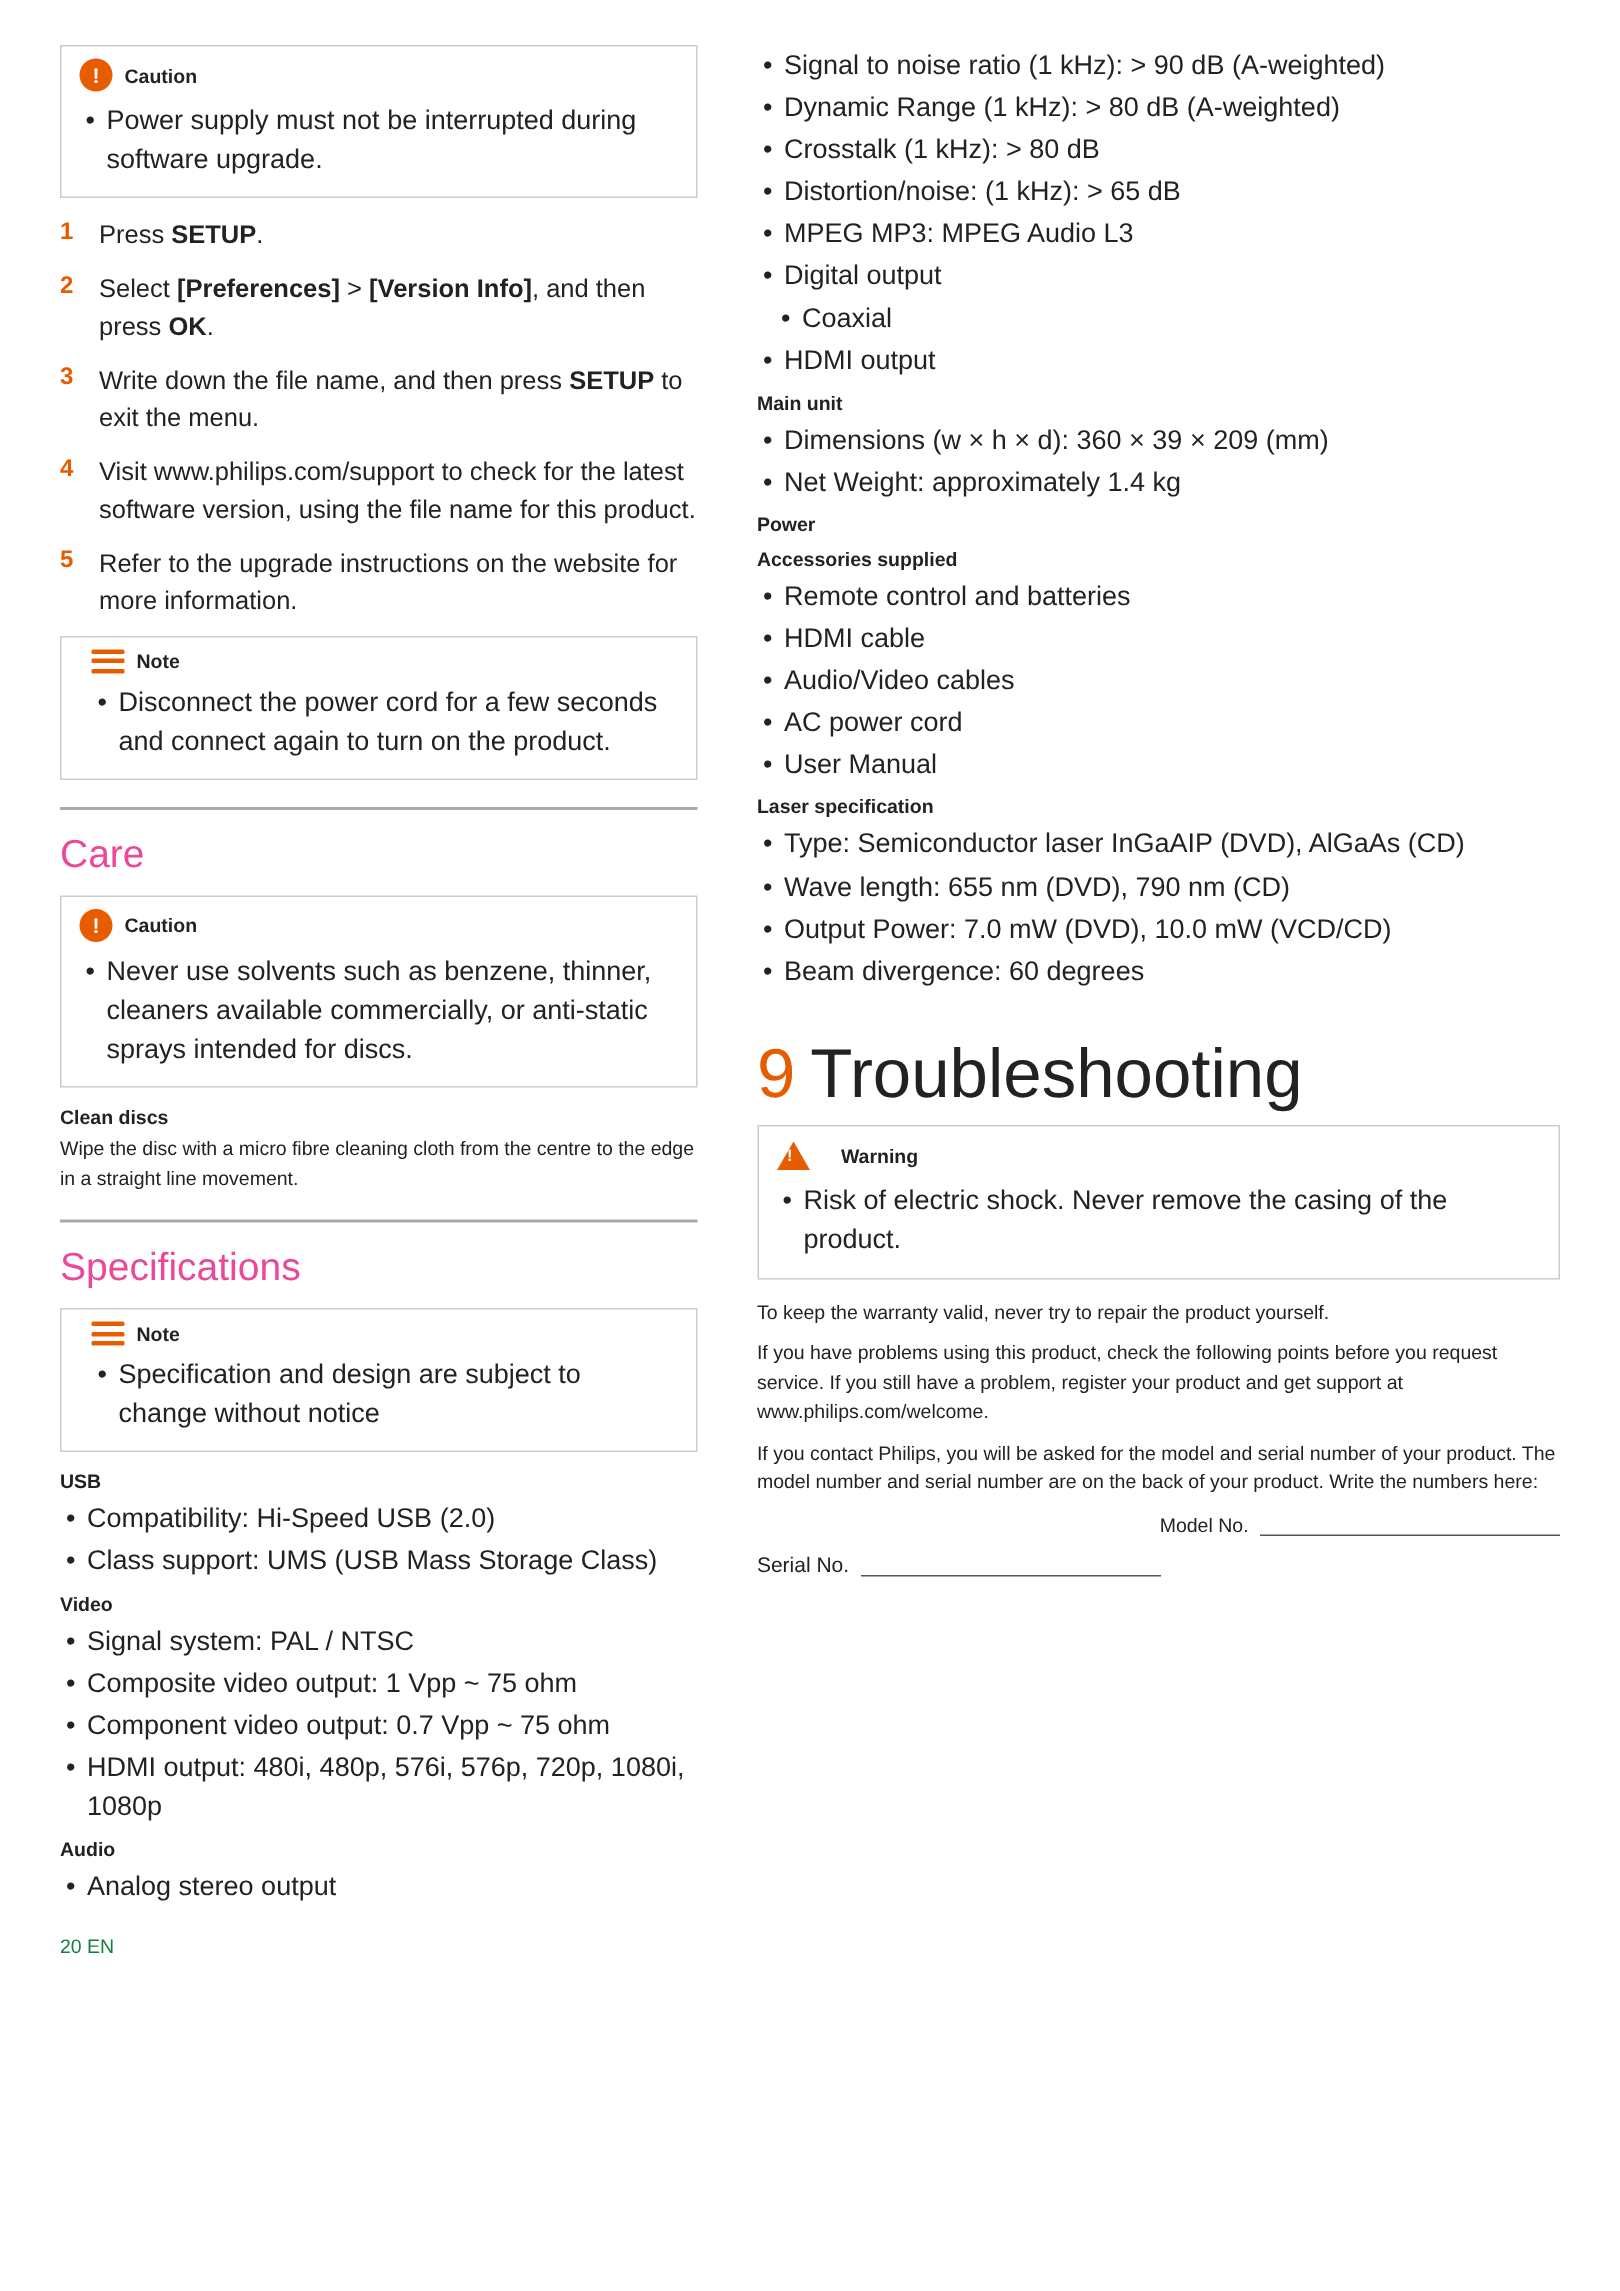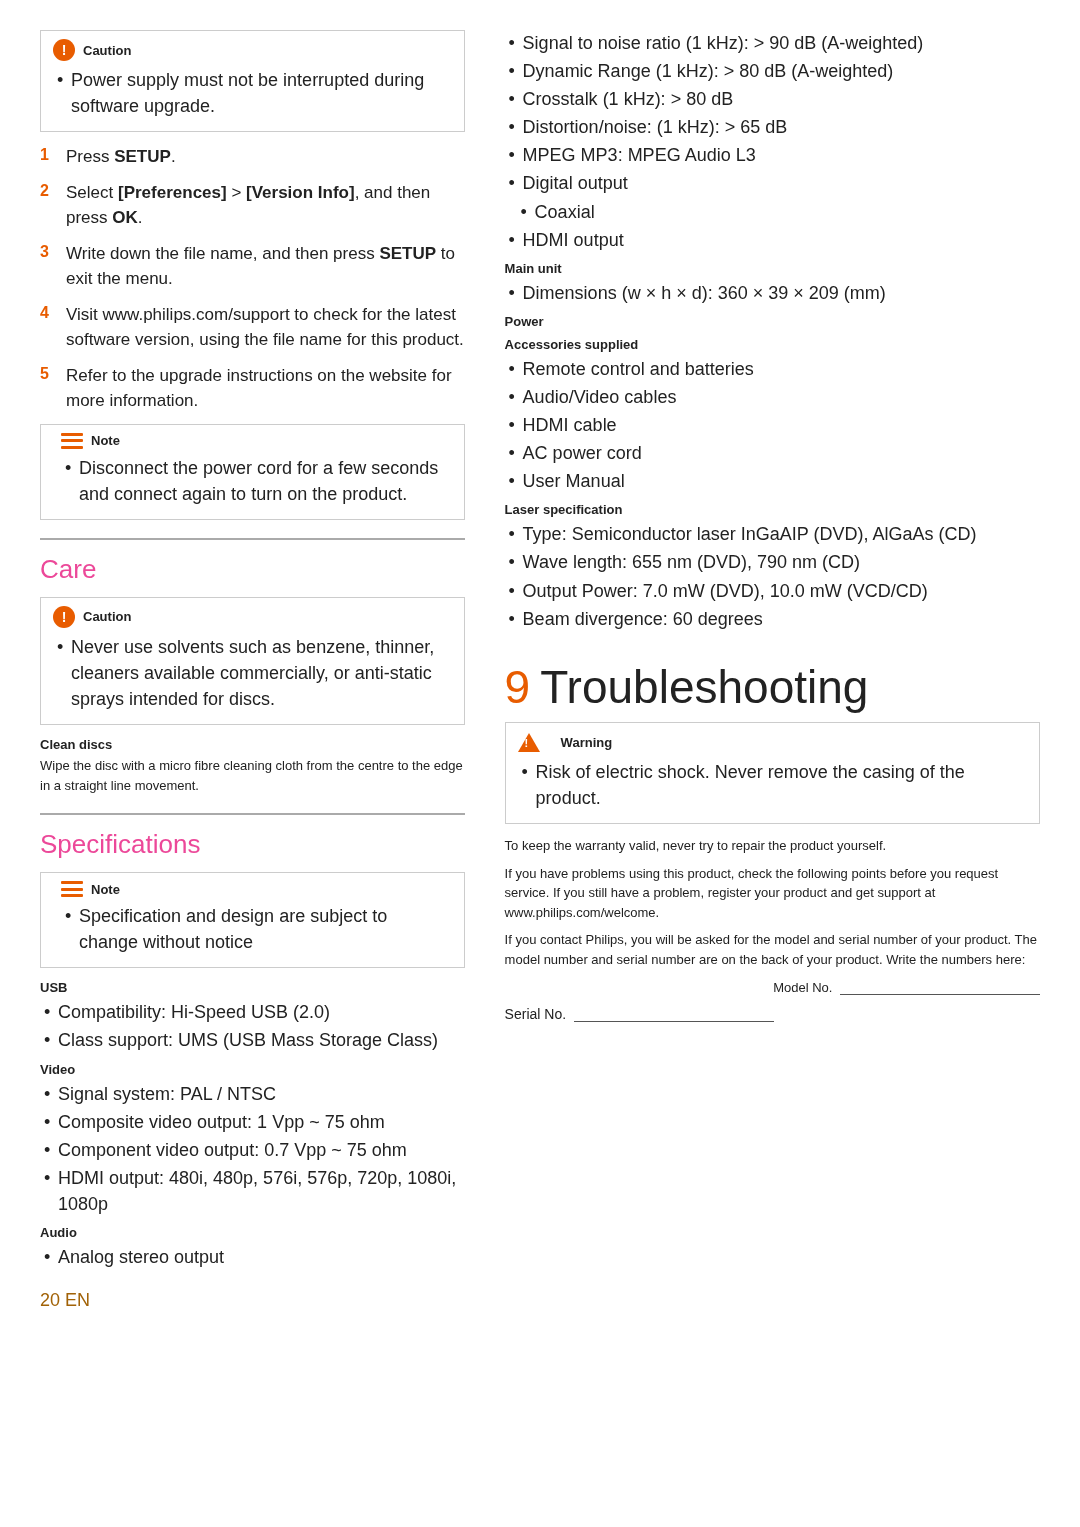--- a/index.html
+++ b/index.html
@@ -203,22 +203,22 @@
     
     .para {
       font-size: 13px;
       line-height: 1.5;
       margin-bottom: 8px;
     }
 
     
     .page-footer {
       margin-top: 20px;
-      font-size: 18px;
-      color: #a16207;
+      font-size: 13px;
+      color: #15803d;
     }
 
     
     .chapter-heading {
       font-size: 46px;
       font-weight: normal;
       color: #222;
       margin-bottom: 10px;
       margin-top: 10px;
       line-height: 1.1;
@@ -348,29 +348,30 @@
       <li>Distortion/noise: (1 kHz): &gt; 65 dB</li>
       <li>MPEG MP3: MPEG Audio L3</li>
       <li>Digital output</li>
       <li class="nested">Coaxial</li>
       <li>HDMI output</li>
     </ul>
 
     <div class="sub-heading">Main unit</div>
     <ul class="bullet-list">
       <li>Dimensions (w × h × d): 360 × 39 × 209 (mm)</li>
+      <li>Net Weight: approximately 1.4 kg</li>
     </ul>
 
     <div class="sub-heading">Power</div>
 
     <div class="sub-heading">Accessories supplied</div>
     <ul class="bullet-list">
       <li>Remote control and batteries</li>
+      <li>HDMI cable</li>
       <li>Audio/Video cables</li>
-      <li>HDMI cable</li>
       <li>AC power cord</li>
       <li>User Manual</li>
     </ul>
 
     <div class="sub-heading">Laser specification</div>
     <ul class="bullet-list">
       <li>Type: Semiconductor laser InGaAIP (DVD), AlGaAs (CD)</li>
       <li>Wave length: 655 nm (DVD), 790 nm (CD)</li>
       <li>Output Power: 7.0 mW (DVD), 10.0 mW (VCD/CD)</li>
       <li>Beam divergence: 60 degrees</li>

